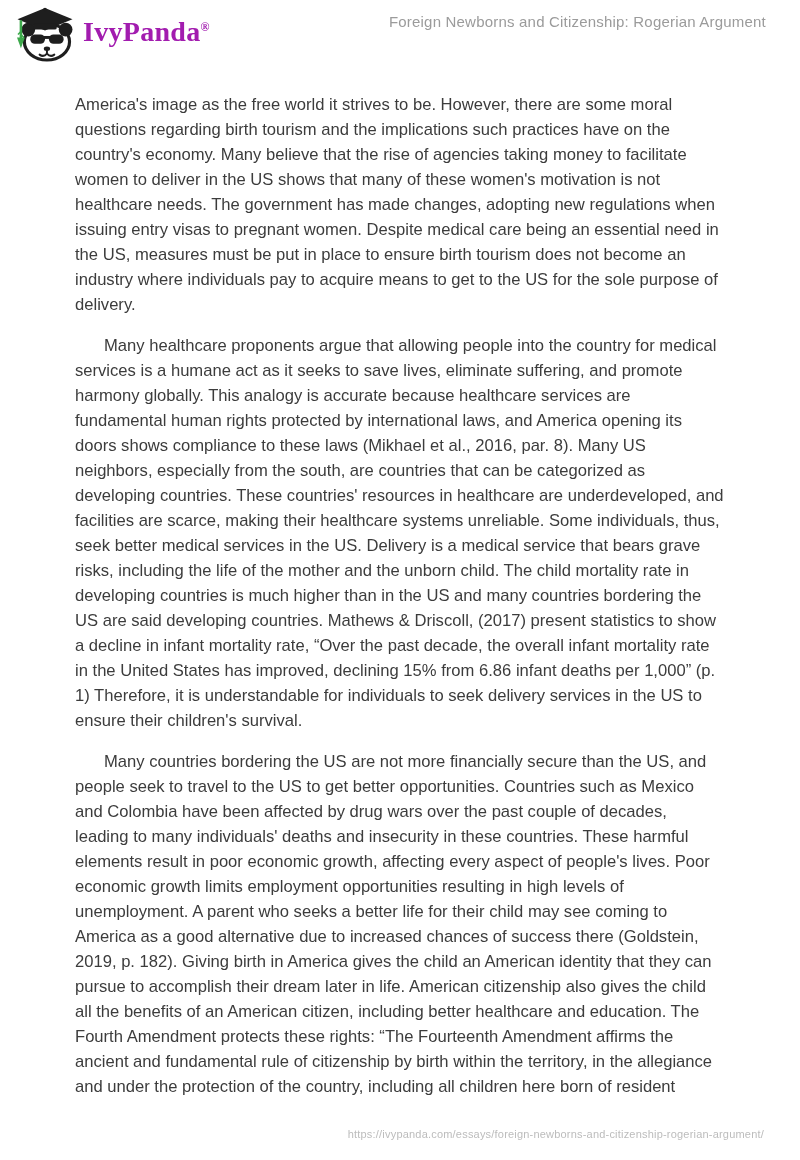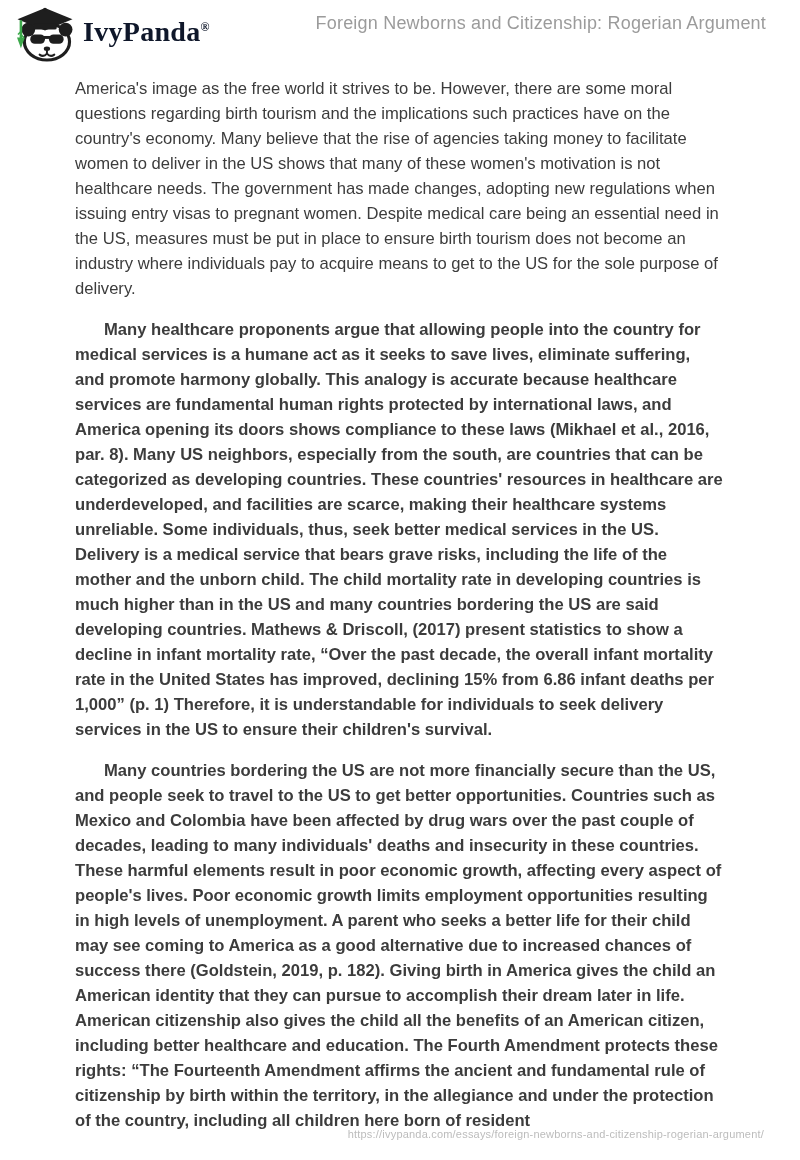--- a/index.html
+++ b/index.html
@@ -35,53 +35,52 @@
   }
   .brand-logo {
     width: 60px;
     height: 55px;
     display: block;
   }
   .brand-text {
     font-family: "Liberation Serif", serif;
     font-weight: 700;
     font-size: 28px;
-    color: #0f172a;
+    color: #a21caf;
     letter-spacing: 0.3px;
     line-height: 1;
     padding-bottom: 6px;
   }
   .brand-text sup {
     font-size: 12px;
     font-weight: 700;
     vertical-align: super;
     line-height: 0;
   }
   .doc-title {
     position: absolute;
     right: 34px;
     top: 13px;
-    font-size: 18px;
+    font-size: 15px;
     color: #9b9b9b;
     letter-spacing: 0.2px;
   }
   
   .content {
     padding: 6px 76px 0 75px;
   }
   .content p {
-    margin: 0 0 16px 0;
+    margin: 16px 0 16px 0;
     font-size: 16.6px;
     line-height: 25px;
     color: #3c3c3c;
     text-align: left;
   }
   .content p.p-indent {
     text-indent: 29px;
-    font-weight: bold;
   }
   
   .source-url {
     position: absolute;
     right: 36px;
     top: 1128px;
     font-size: 11px;
     color: #bcbcbc;
     letter-spacing: 0.2px;
   }

